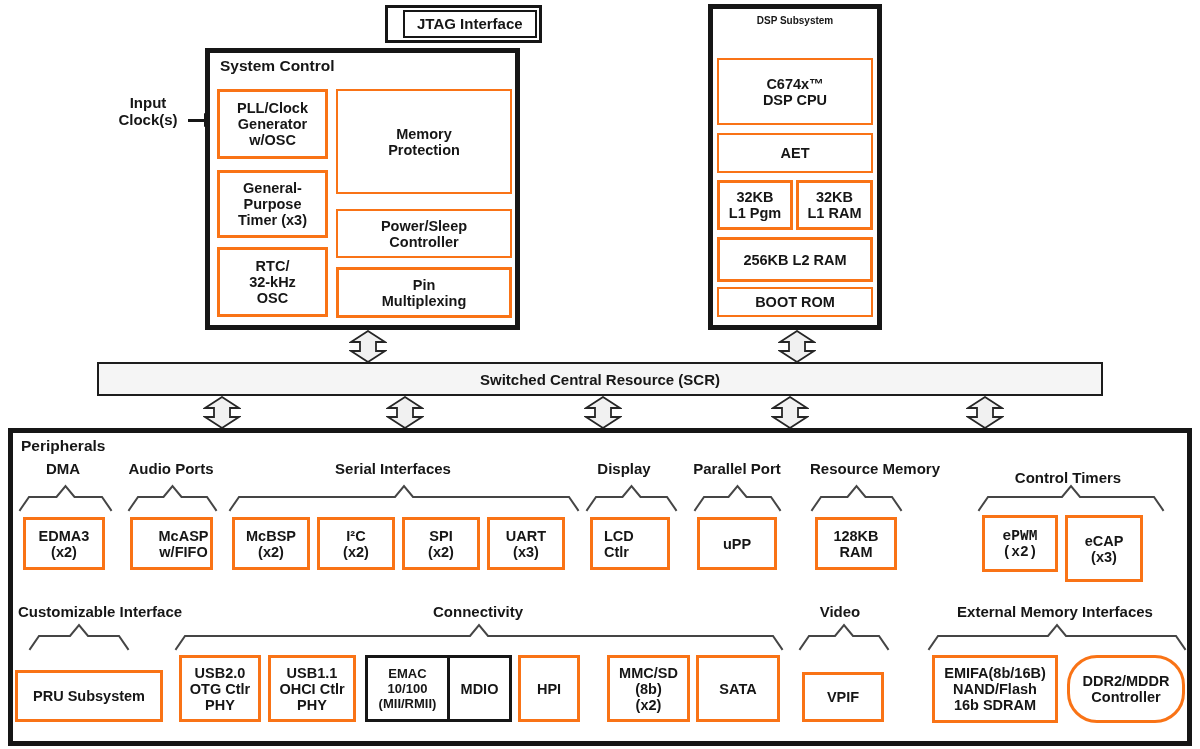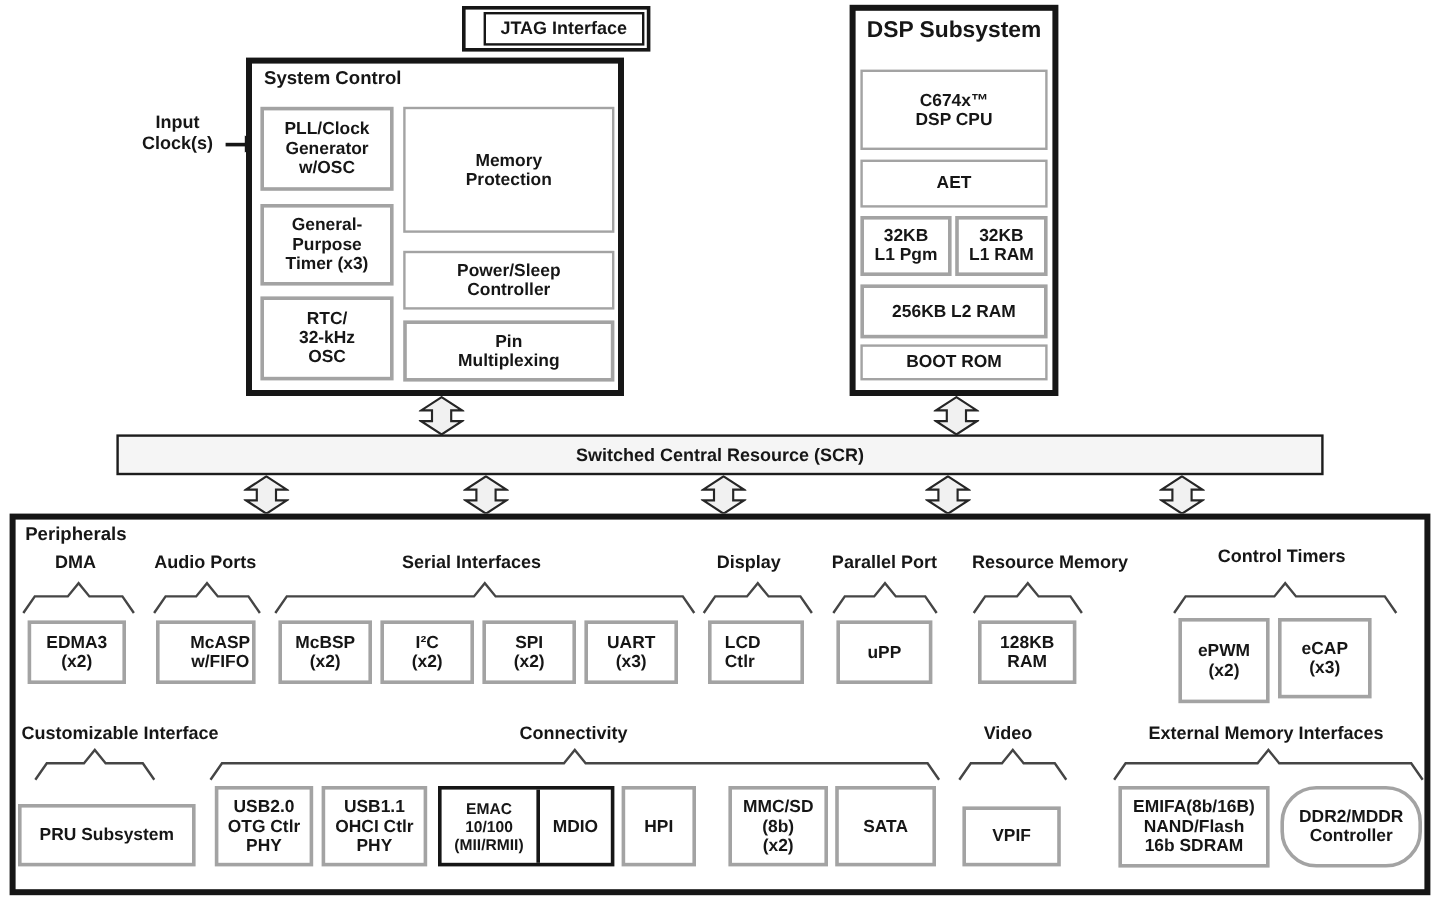--- a/index.html
+++ b/index.html
@@ -3,35 +3,35 @@
 <meta charset="utf-8">
 <style>
   html,body{margin:0;padding:0;background:#fff;}
   .canvas{
     position:relative;width:1200px;height:749px;background:#fff;overflow:hidden;
     font-family:"Liberation Sans","DejaVu Sans",sans-serif;color:#161616;
   }
   
   .box{
     position:absolute;box-sizing:border-box;background:#fff;
-    border:3px solid #a3a3a3;
+    border:3px solid #f97316;
     display:flex;align-items:center;justify-content:center;
     text-align:center;font-weight:bold;font-size:14.5px;line-height:16px;
     white-space:pre-line;
   }
   .b2{border-width:2px;}
   .align-left{justify-content:flex-start;text-align:left;padding-left:11px;}
   .small{font-size:13px;line-height:15px;}
   
   .frame{
     position:absolute;box-sizing:border-box;background:#fff;
     border:5px solid #161616;
   }
   .ftitle{position:absolute;font-weight:bold;font-size:15.5px;white-space:nowrap;}
-  .ftitle-center{position:absolute;left:0;right:0;text-align:center;font-weight:bold;font-size:19px;}
+  .ftitle-center{position:absolute;left:0;right:0;text-align:center;font-weight:bold;font-size:10px;}
   
   .scr{
     position:absolute;box-sizing:border-box;background:#f5f5f5;border:2px solid #1d1d1d;
     display:flex;align-items:center;justify-content:center;
     font-weight:bold;font-size:15px;
   }
   
   .glabel{
     position:absolute;transform:translateX(-50%);
     font-weight:bold;font-size:15px;white-space:nowrap;
@@ -138,21 +138,21 @@
 
   <div class="frame" style="left:8px;top:428px;width:1184px;height:318px;">
     <div class="ftitle" style="left:8px;top:4px;">Peripherals</div>
 
     <div class="glabel" style="left:50px;top:27px;">DMA</div>
     <div class="glabel" style="left:158px;top:27px;">Audio Ports</div>
     <div class="glabel" style="left:380px;top:27px;">Serial Interfaces</div>
     <div class="glabel" style="left:611px;top:27px;">Display</div>
     <div class="glabel" style="left:724px;top:27px;">Parallel Port</div>
     <div class="glabel" style="left:862px;top:27px;">Resource Memory</div>
-    <div class="glabel" style="left:1055px;top:22px;">Control Timers</div>
+    <div class="glabel" style="left:1055px;top:36px;">Control Timers</div>
 
     <div class="brace" style="left:5px;top:51px;width:95px;"><svg width="95" height="28">
           <path d="M2 26 L11 13 L38.5 13 L47.5 2 L56.5 13 L84 13 L93 26" fill="none" stroke="#454545" stroke-width="2" stroke-linecap="square" stroke-linejoin="miter"></path>
         </svg></div>
     <div class="brace" style="left:114px;top:51px;width:91px;"><svg width="91" height="28">
           <path d="M2 26 L11 13 L36.5 13 L45.5 2 L54.5 13 L80 13 L89 26" fill="none" stroke="#454545" stroke-width="2" stroke-linecap="square" stroke-linejoin="miter"></path>
         </svg></div>
     <div class="brace" style="left:215px;top:51px;width:352px;"><svg width="352" height="28">
           <path d="M2 26 L11 13 L167.0 13 L176.0 2 L185.0 13 L341 13 L350 26" fill="none" stroke="#454545" stroke-width="2" stroke-linecap="square" stroke-linejoin="miter"></path>
         </svg></div>
@@ -179,21 +179,21 @@
 (x2)</div>
     <div class="box" style="left:389px;top:84px;width:78px;height:53px;">SPI
 (x2)</div>
     <div class="box" style="left:474px;top:84px;width:78px;height:53px;">UART
 (x3)</div>
     <div class="box align-left" style="left:577px;top:84px;width:80px;height:53px;">LCD
 Ctlr</div>
     <div class="box" style="left:684px;top:84px;width:80px;height:53px;">uPP</div>
     <div class="box" style="left:802px;top:84px;width:82px;height:53px;">128KB
 RAM</div>
-    <div class="box" style="left:969px;top:82px;width:76px;height:71px;">ePWM
+    <div class="box" style="left:969px;top:82px;width:76px;height:57px;font-family:Liberation Mono, monospace;">ePWM
 (x2)</div>
     <div class="box" style="left:1052px;top:82px;width:78px;height:67px;">eCAP
 (x3)</div>
 
     <div class="glabel" style="left:87px;top:170px;">Customizable Interface</div>
     <div class="glabel" style="left:465px;top:170px;">Connectivity</div>
     <div class="glabel" style="left:827px;top:170px;">Video</div>
     <div class="glabel" style="left:1042px;top:170px;">External Memory Interfaces</div>
 
     <div class="brace" style="left:15px;top:190px;width:102px;"><svg width="102" height="28">

